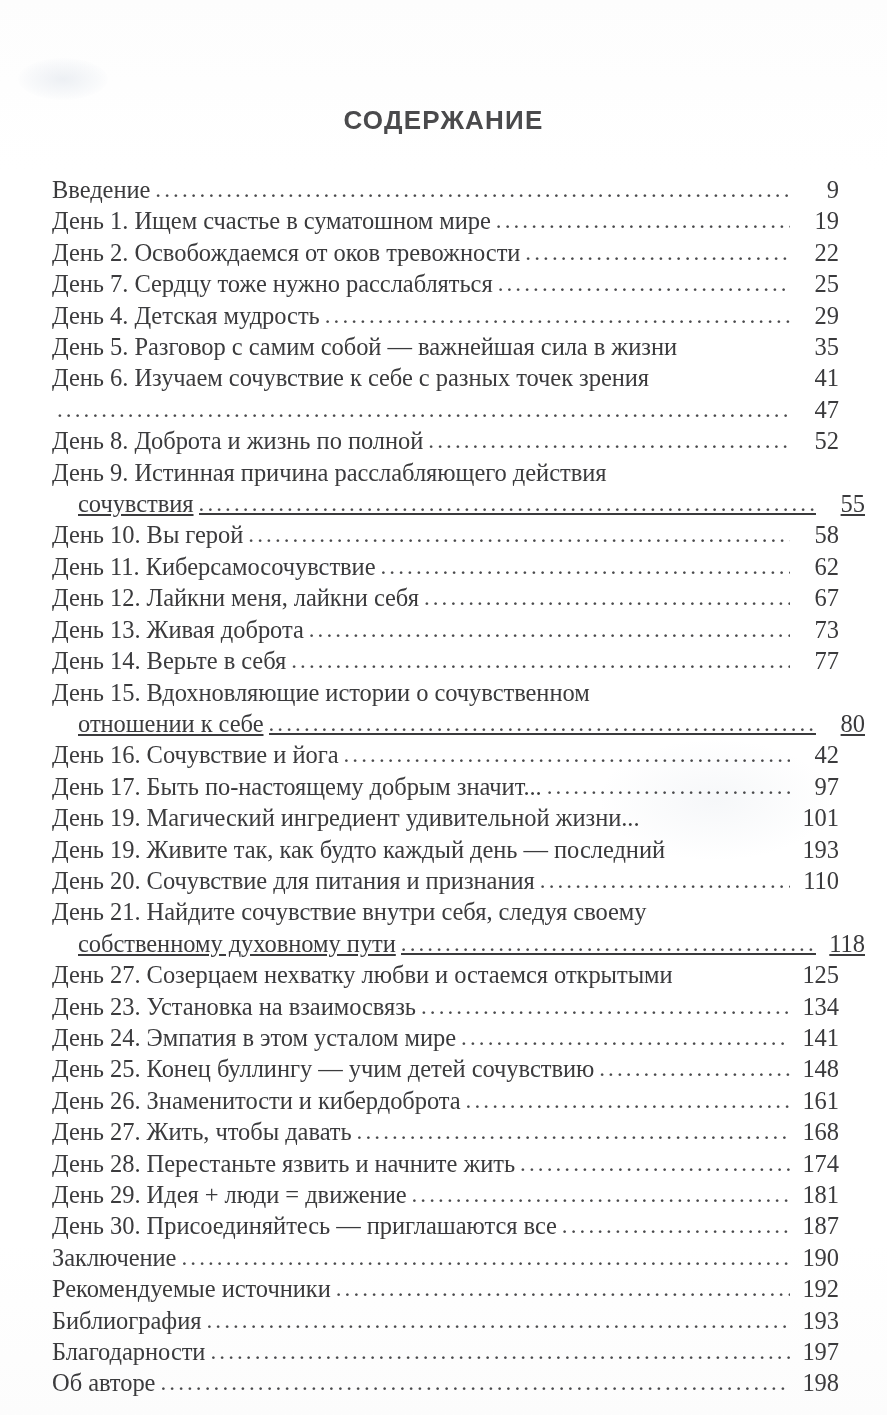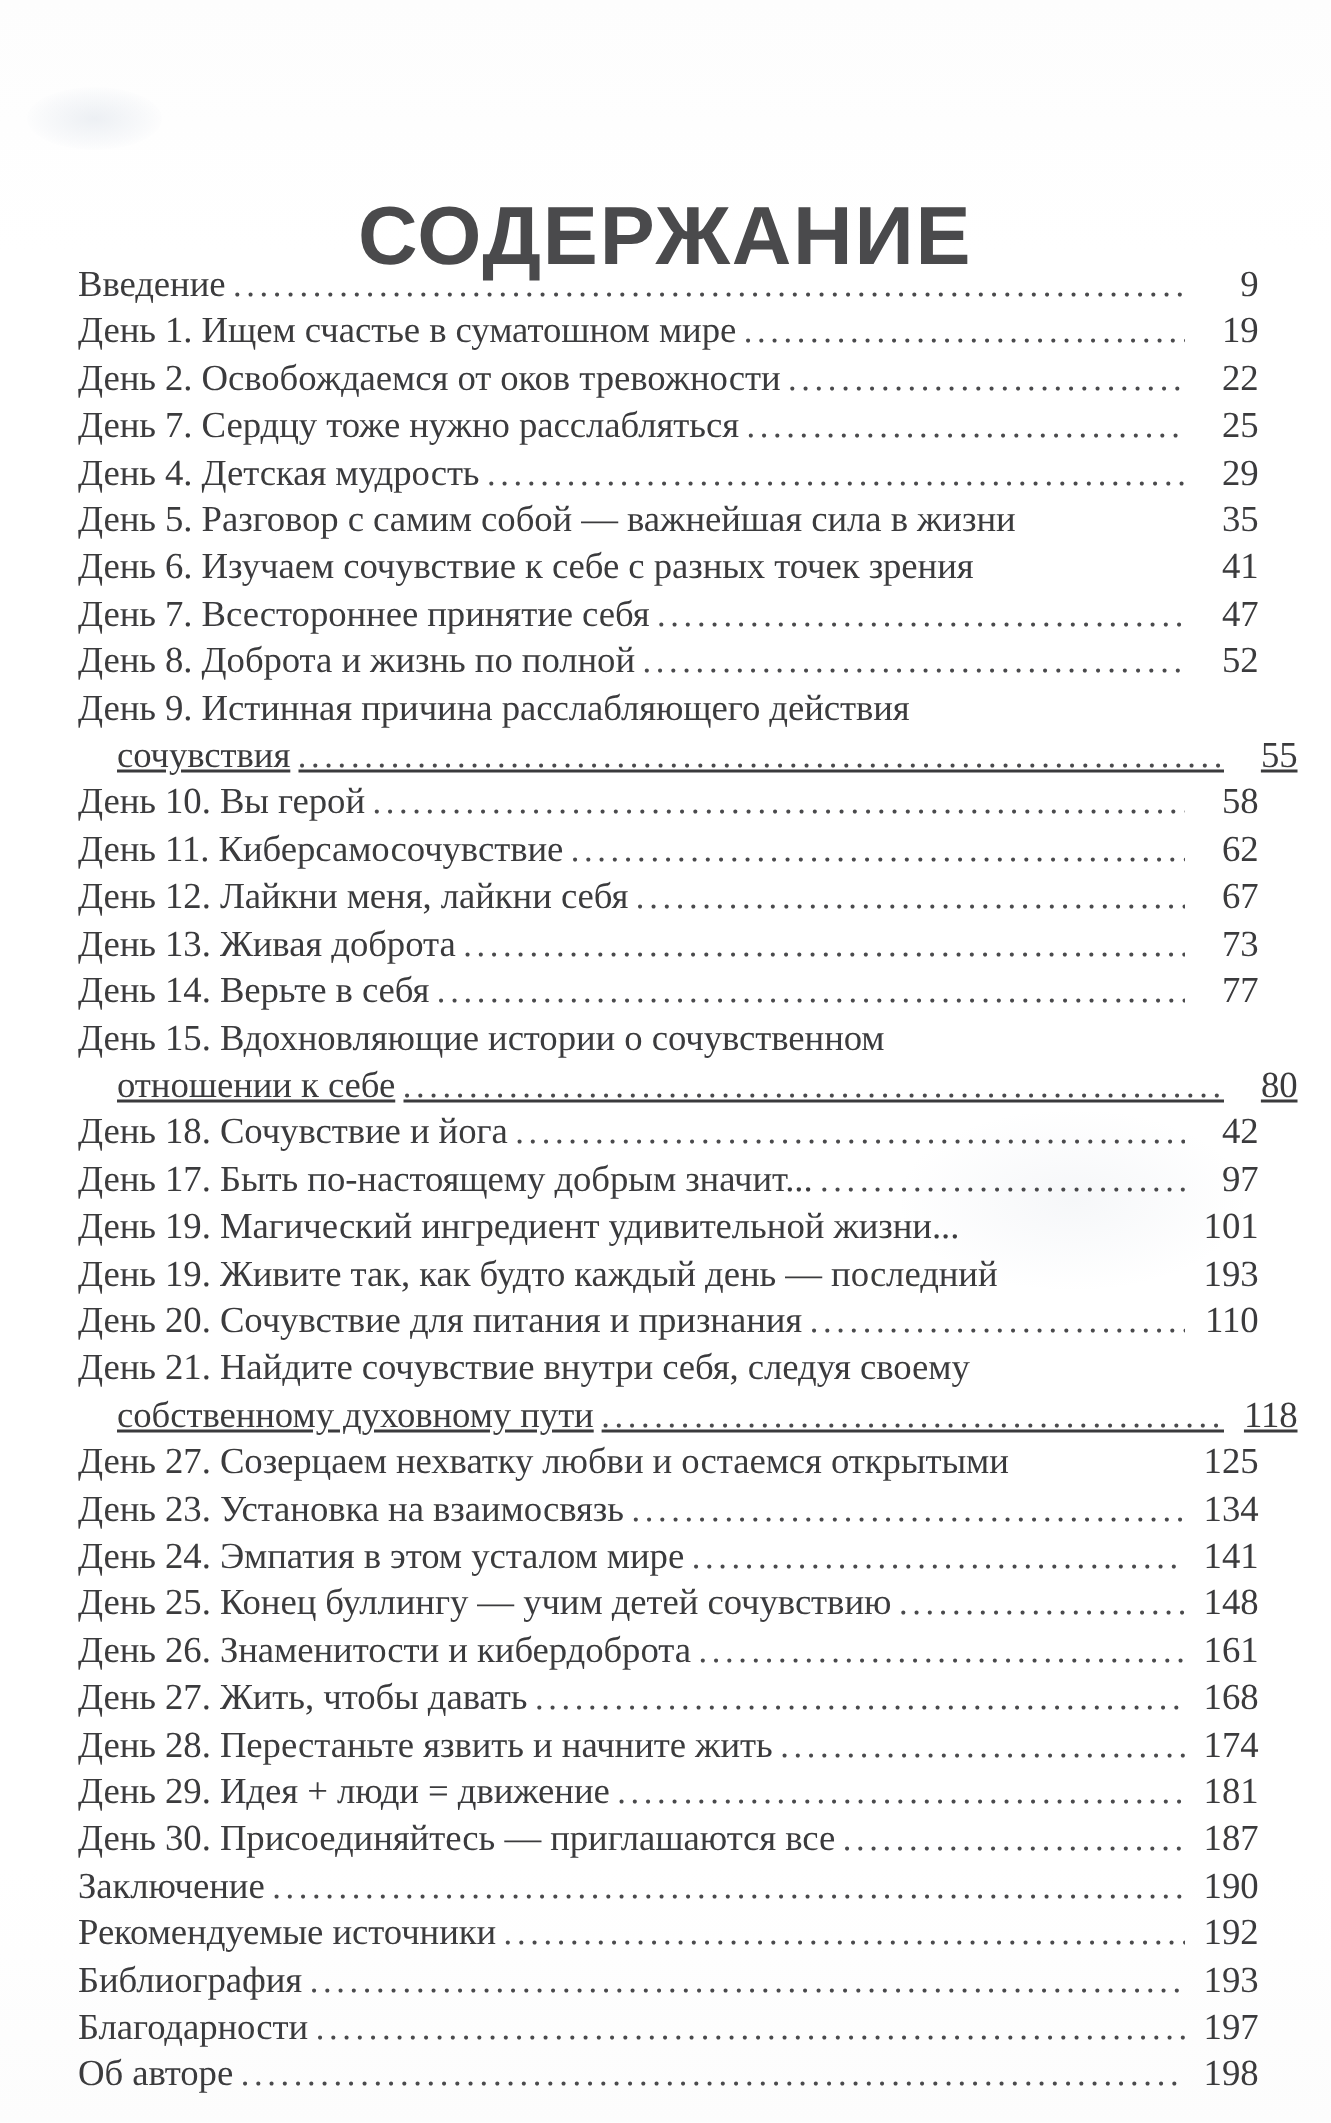--- a/index.html
+++ b/index.html
@@ -45,21 +45,21 @@
     pointer-events: none;
   }
 
   .toc-title {
     position: absolute;
     top: 88px;
     left: 0;
     width: 887px;
     text-align: center;
     font-family: "Liberation Sans", "DejaVu Sans", sans-serif;
-    font-size: 55px;
+    font-size: 26px;
     font-weight: 600;
     letter-spacing: 1.2px;
     color: #4a4a4c;
     white-space: nowrap;
   }
 
   .toc-list {
     position: absolute;
     left: 52px;
     top: 174px;
@@ -176,21 +176,20 @@
       </div>
       <div class="toc-entry">
         <div class="entry-line">
           <span class="entry-text">День 6. Изучаем сочувствие к себе с разных точек зрения</span>
           <span class="leader blank"></span>
           <span class="page-num">41</span>
         </div>
       </div>
       <div class="toc-entry">
         <div class="entry-line">
-          <span class="entry-text">День 7. Всестороннее принятие себя</span>
           <span class="leader"></span>
           <span class="page-num">47</span>
         </div>
       </div>
       <div class="toc-entry">
         <div class="entry-line">
           <span class="entry-text">День 8. Доброта и жизнь по полной</span>
           <span class="leader"></span>
           <span class="page-num">52</span>
         </div>
@@ -245,21 +244,21 @@
           <span class="entry-text">День 15. Вдохновляющие истории о сочувственном</span>
         </div>
         <div class="entry-line cont">
           <span class="entry-text">отношении к себе</span>
           <span class="leader"></span>
           <span class="page-num">80</span>
         </div>
       </div>
       <div class="toc-entry">
         <div class="entry-line">
-          <span class="entry-text">День 18. Сочувствие и йога</span>
+          <span class="entry-text">День 16. Сочувствие и йога</span>
           <span class="leader"></span>
           <span class="page-num">42</span>
         </div>
       </div>
       <div class="toc-entry">
         <div class="entry-line">
           <span class="entry-text">День 17. Быть по-настоящему добрым значит...</span>
           <span class="leader"></span>
           <span class="page-num">97</span>
         </div>

